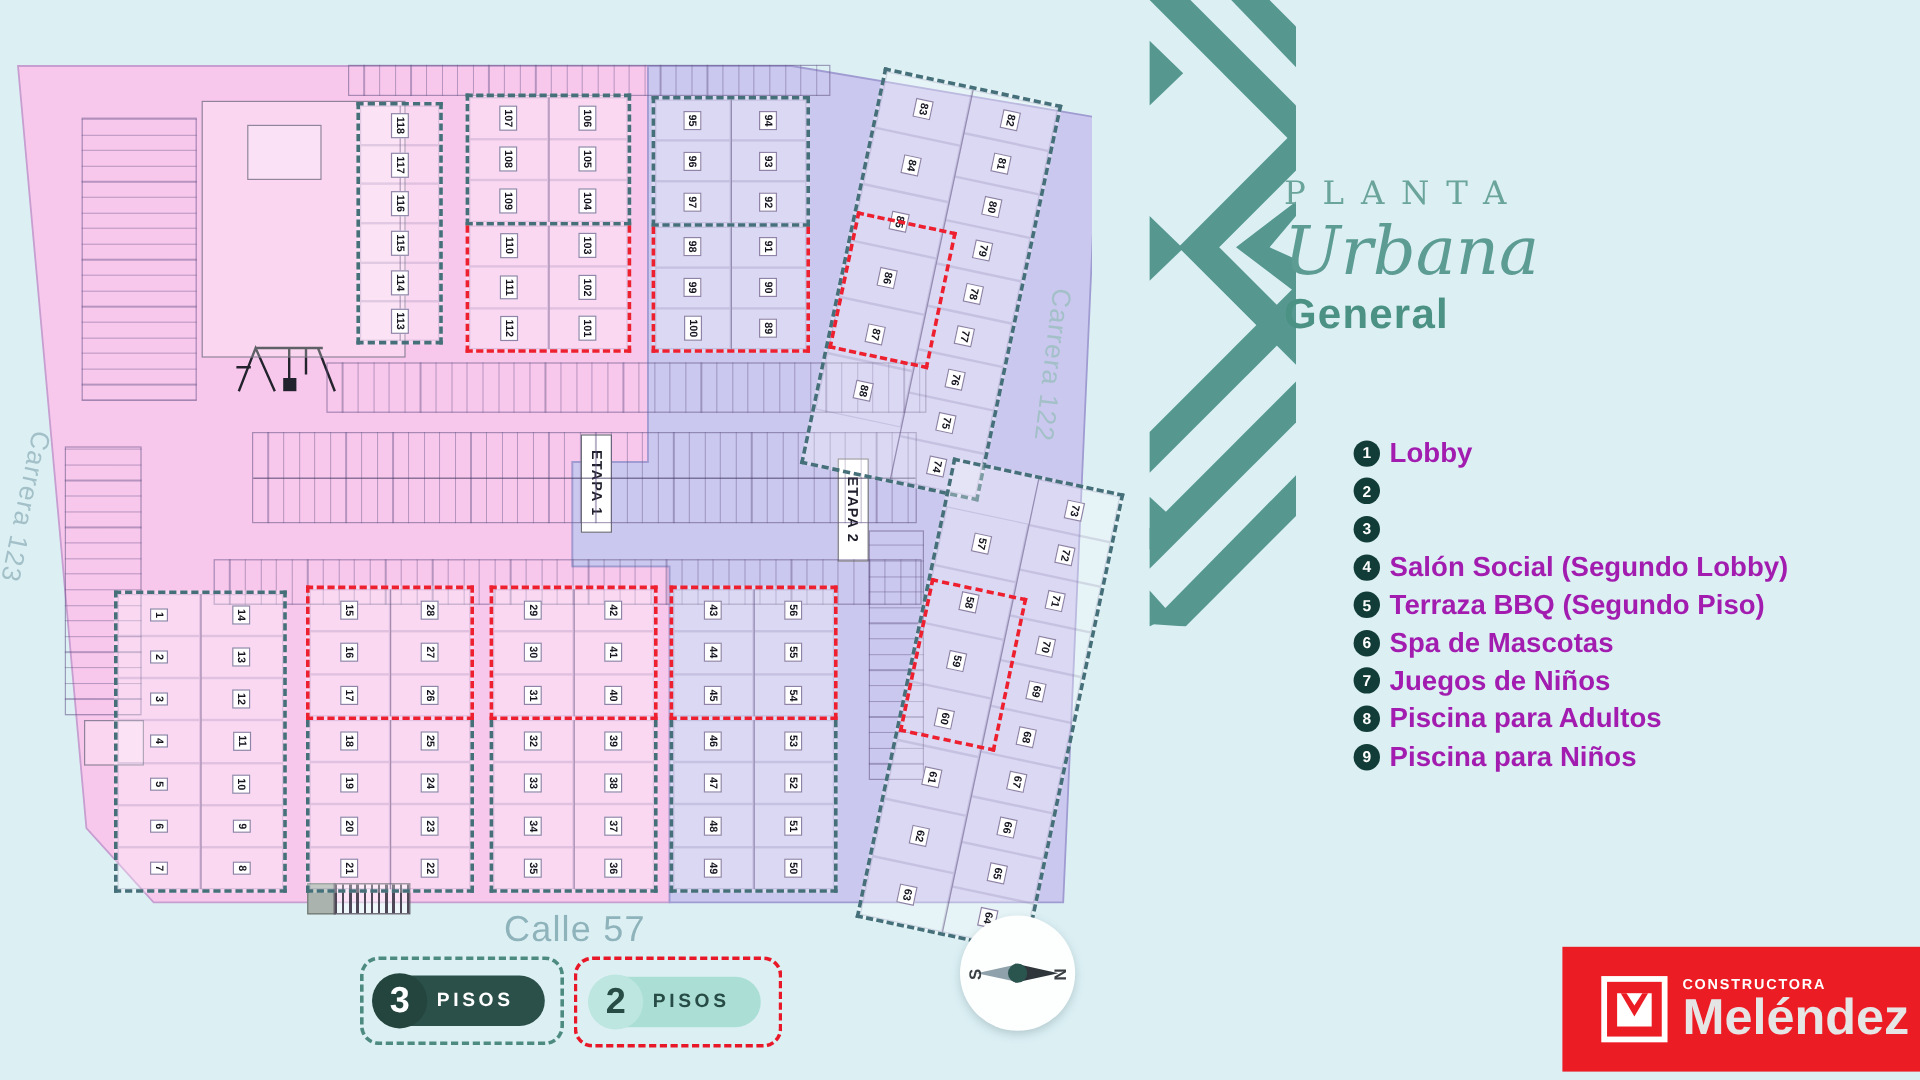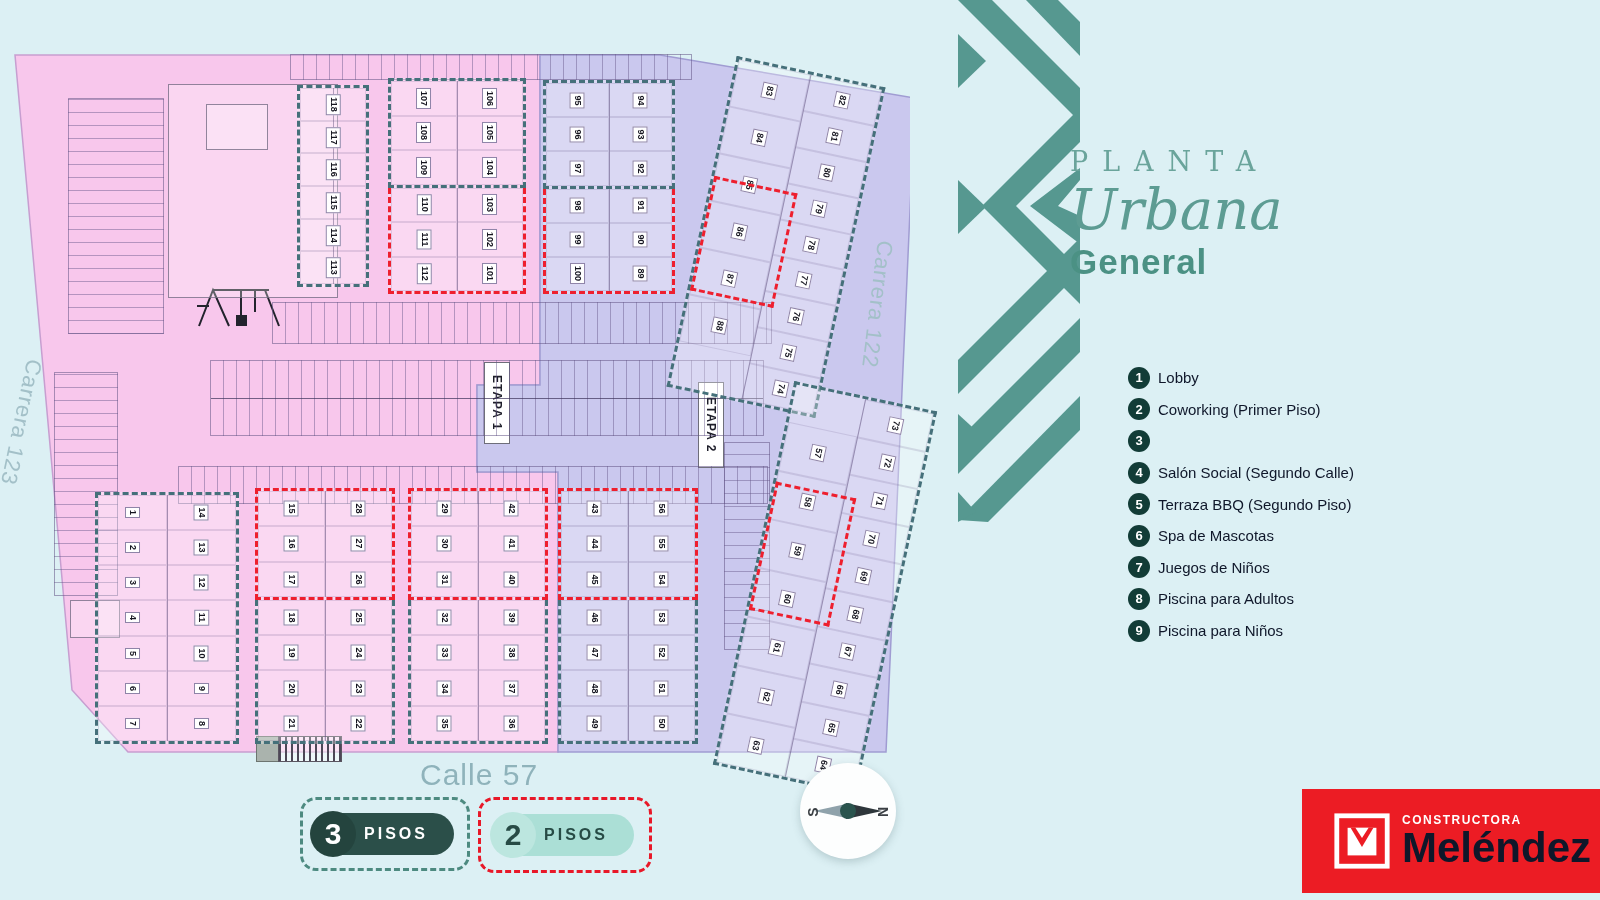--- a/index.html
+++ b/index.html
@@ -54,27 +54,27 @@
   
   .pattern{position:absolute;left:918px;top:0;width:162px;height:522px;}
   .titleblock{position:absolute;left:1070px;top:146px;}
   .t-kicker{font-family:"DejaVu Serif",serif;font-size:27px;letter-spacing:14px;color:#6aa49b;}
   .t-main{font-family:"DejaVu Serif",serif;font-style:italic;font-size:56px;line-height:1.05;color:#5d9c93;margin-top:4px;}
   .t-sub{font-size:35px;font-weight:bold;color:#4b9184;margin-top:2px;letter-spacing:1px;}
   .amenities{position:absolute;left:1128px;top:362px;list-style:none;margin:0;padding:0;}
   .amenities li{display:flex;align-items:center;height:31.6px;}
   .anum{width:22px;height:22px;border-radius:50%;background:#123c37;color:#fff;display:flex;align-items:center;
     justify-content:center;font-size:13px;font-weight:bold;margin-right:8px;flex:0 0 22px;}
-  .alabel{font-size:15px;font-weight:normal;color:#0f172a;white-space:nowrap;}
+  .alabel{font-size:23px;font-weight:bold;color:#a21caf;white-space:nowrap;}
   
   .logo{position:absolute;left:1302px;top:789px;width:298px;height:104px;background:#ec1c24;
     display:flex;align-items:center;padding-left:30px;box-sizing:border-box;}
   .logo-icon{width:60px;height:60px;margin-right:10px;flex:0 0 60px;}
   .logo-kicker{font-size:12px;font-weight:bold;color:#fff;letter-spacing:1.5px;line-height:1;}
-  .logo-name{font-size:42px;font-weight:bold;color:#0f172a;line-height:1;margin-top:1px;}
+  .logo-name{font-size:42px;font-weight:bold;color:#e5e5e5;line-height:1;margin-top:1px;}
 </style>
 </head>
 <body>
 
 <div class="plan">
   <svg class="zones" viewBox="0 0 900 720">
     <polygon points="5,15 530,15 530,345 467,345 467,432 548,432 548,712 118,712 62,650" fill="#f8c7ec" stroke="#c79ed0" stroke-width="1.5"></polygon>
     <polygon points="530,15 650,15 905,58 876,712 548,712 548,432 467,432 467,345 530,345" fill="#cac8ee" stroke="#a09cd2" stroke-width="1.5"></polygon>
   </svg>
 
@@ -611,28 +611,27 @@
   <div class="t-sub">General</div>
 </div>
 
 <ul class="amenities">
   <li>
       <span class="anum">1</span>
       <span class="alabel">Lobby</span>
     </li>
   <li>
       <span class="anum">2</span>
-      <span class="alabel">Coworking (Primer Piso)</span>
     </li>
   <li>
       <span class="anum">3</span>
     </li>
   <li>
       <span class="anum">4</span>
-      <span class="alabel">Salón Social (Segundo Calle)</span>
+      <span class="alabel">Salón Social (Segundo Lobby)</span>
     </li>
   <li>
       <span class="anum">5</span>
       <span class="alabel">Terraza BBQ (Segundo Piso)</span>
     </li>
   <li>
       <span class="anum">6</span>
       <span class="alabel">Spa de Mascotas</span>
     </li>
   <li>

